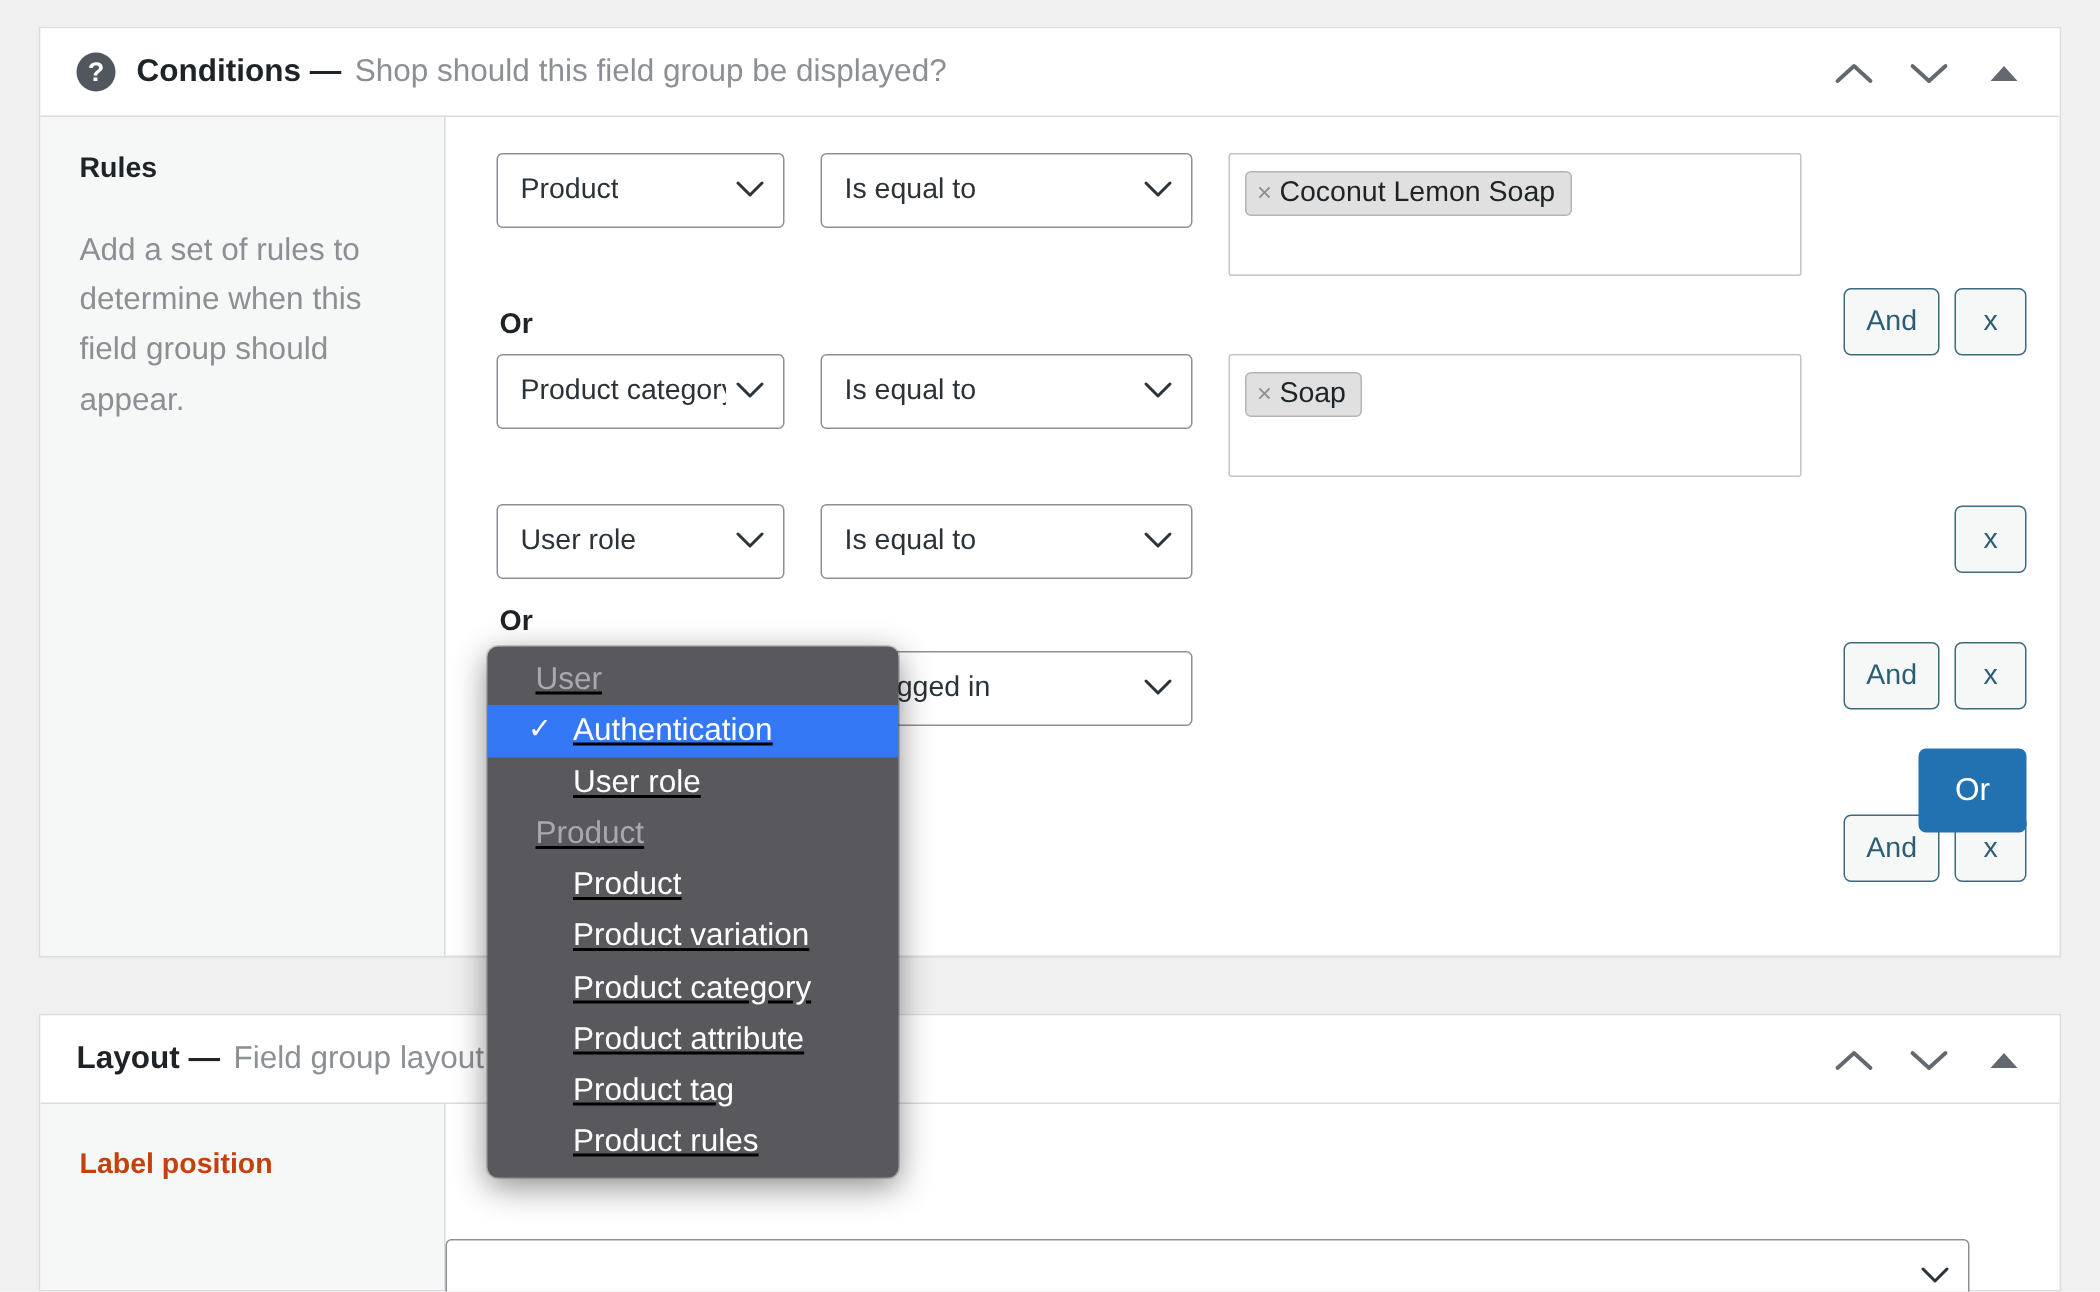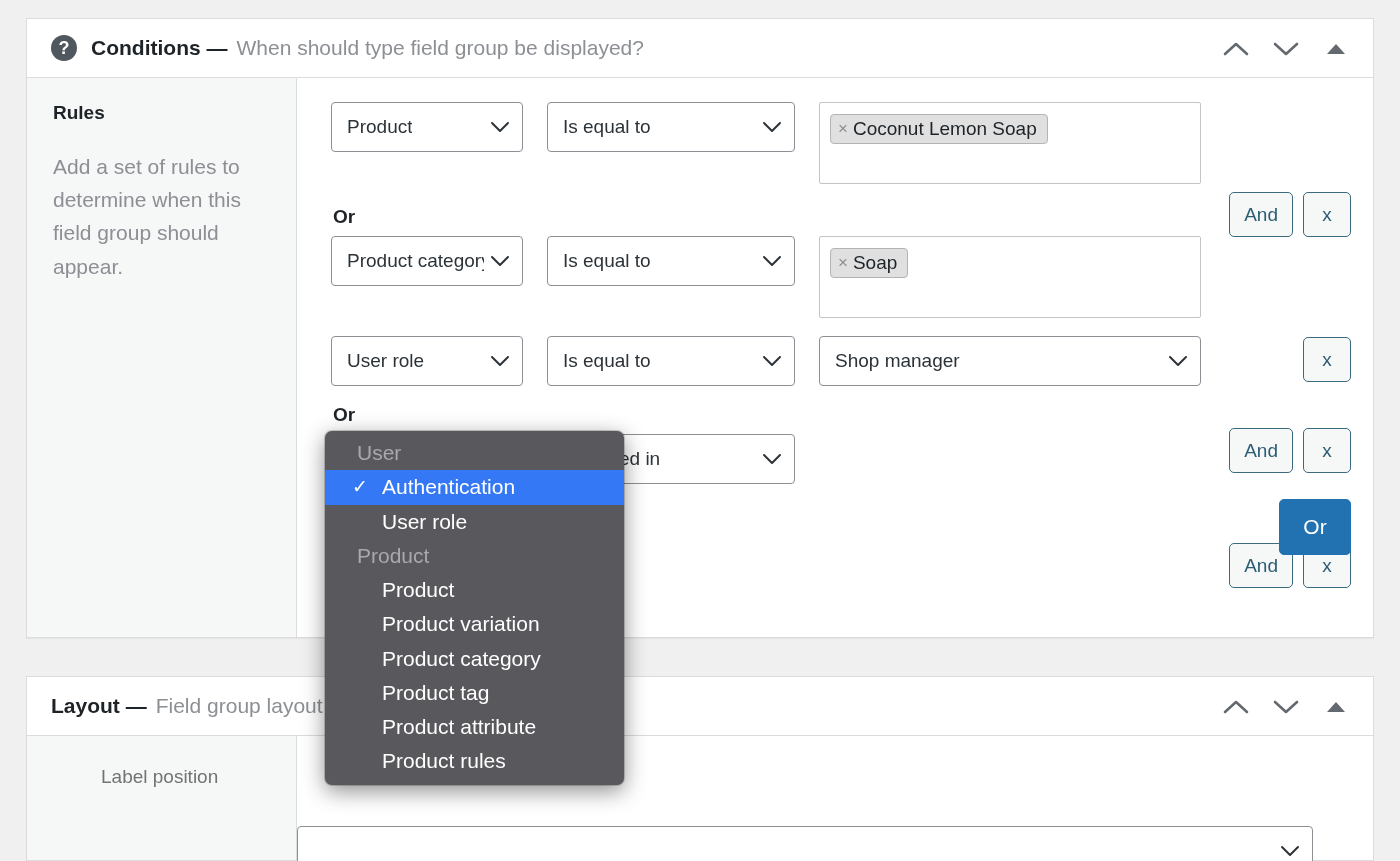--- a/index.html
+++ b/index.html
@@ -163,37 +163,38 @@
 
   .or-btn-wrap {
     position: absolute; right: 22px; top: 421px;
   }
 
   
   .act-abs { position: absolute; right: 22px; display: flex; gap: 10px; }
 
   
   .label-position {
-    font-size: 19px; font-weight: normal; color: #737373; margin-left: 48px;
+    font-size: 19px; font-weight: bold; color: #c2410c;
   }
   #layout-select {
     position: absolute; left: 0px; top: 90px; width: 1016px;
   }
 
   
   .dropdown {
     position: absolute;
     left: 325px; top: 431px;
-    width: 299px;
+    width: 274px;
     background: #59585d;
     border-radius: 7px;
     box-shadow: 0 6px 22px rgba(0,0,0,.45), 0 0 0 1px rgba(0,0,0,.18);
     padding: 5px 0 6px 0;
     z-index: 50;
     overflow: hidden;
+    text-decoration: underline;
   }
   .dd-group {
     font-size: 21px; color: #a9a8ad;
     padding: 4px 0 4px 32px;
     line-height: 1.25;
   }
   .dd-item {
     font-size: 21px; color: #ffffff;
     padding: 4px 0 4px 57px;
     line-height: 1.25;
@@ -216,21 +217,21 @@
 <div class="stage">
 
   <section class="panel" id="conditions-panel">
 
     <div class="panel-header">
       <span class="help-icon">?</span>
       <span class="panel-title">
         <span>Conditions</span>
         <span class="dash">—</span>
       </span>
-      <span class="panel-subtitle">When should type field group be displayed?</span>
+      <span class="panel-subtitle">Shop should this field group be displayed?</span>
 
       <div class="header-tools">
         <span class="tool-btn">
           <svg class="chev" width="26" height="16" viewBox="0 0 26 16" fill="none">
             <path d="M2 13 L13 3 L24 13" stroke="#646970" stroke-width="2.6" stroke-linecap="round" stroke-linejoin="round"></path>
           </svg>
         </span>
         <span class="tool-btn">
           <svg class="chev" width="26" height="16" viewBox="0 0 26 16" fill="none">
             <path d="M2 3 L13 13 L24 3" stroke="#646970" stroke-width="2.6" stroke-linecap="round" stroke-linejoin="round"></path>
@@ -316,28 +317,20 @@
           <div class="select sel-field">
             <span class="val">User role</span>
             <span class="caret">
               <svg width="20" height="12" viewBox="0 0 20 12" fill="none">
                   <path d="M2 2 L10 10 L18 2" stroke="#2c3338" stroke-width="2" stroke-linecap="round" stroke-linejoin="round"></path>
                 </svg>
             </span>
           </div>
           <div class="select sel-op">
             <span class="val">Is equal to</span>
-            <span class="caret">
-              <svg width="20" height="12" viewBox="0 0 20 12" fill="none">
-                  <path d="M2 2 L10 10 L18 2" stroke="#2c3338" stroke-width="2" stroke-linecap="round" stroke-linejoin="round"></path>
-                </svg>
-            </span>
-          </div>
-          <div class="select sel-val">
-            <span class="val">Shop manager</span>
             <span class="caret">
               <svg width="20" height="12" viewBox="0 0 20 12" fill="none">
                   <path d="M2 2 L10 10 L18 2" stroke="#2c3338" stroke-width="2" stroke-linecap="round" stroke-linejoin="round"></path>
                 </svg>
             </span>
           </div>
           <div class="act-abs" style="top:350px;">
             <button class="btn-sec">And</button>
             <button class="btn-sec btn-x">x</button>
           </div>
@@ -422,18 +415,18 @@
   </section>
 
   <div class="dropdown" id="field-dropdown">
       <div class="dd-group">User</div>
       <div class="dd-item selected"><span class="check">✓</span><span>Authentication</span></div>
       <div class="dd-item"><span>User role</span></div>
       <div class="dd-group">Product</div>
       <div class="dd-item"><span>Product</span></div>
       <div class="dd-item"><span>Product variation</span></div>
       <div class="dd-item"><span>Product category</span></div>
+      <div class="dd-item"><span>Product attribute</span></div>
       <div class="dd-item"><span>Product tag</span></div>
-      <div class="dd-item"><span>Product attribute</span></div>
       <div class="dd-item"><span>Product rules</span></div>
     </div>
 
 </div>
 
 </body></html>

